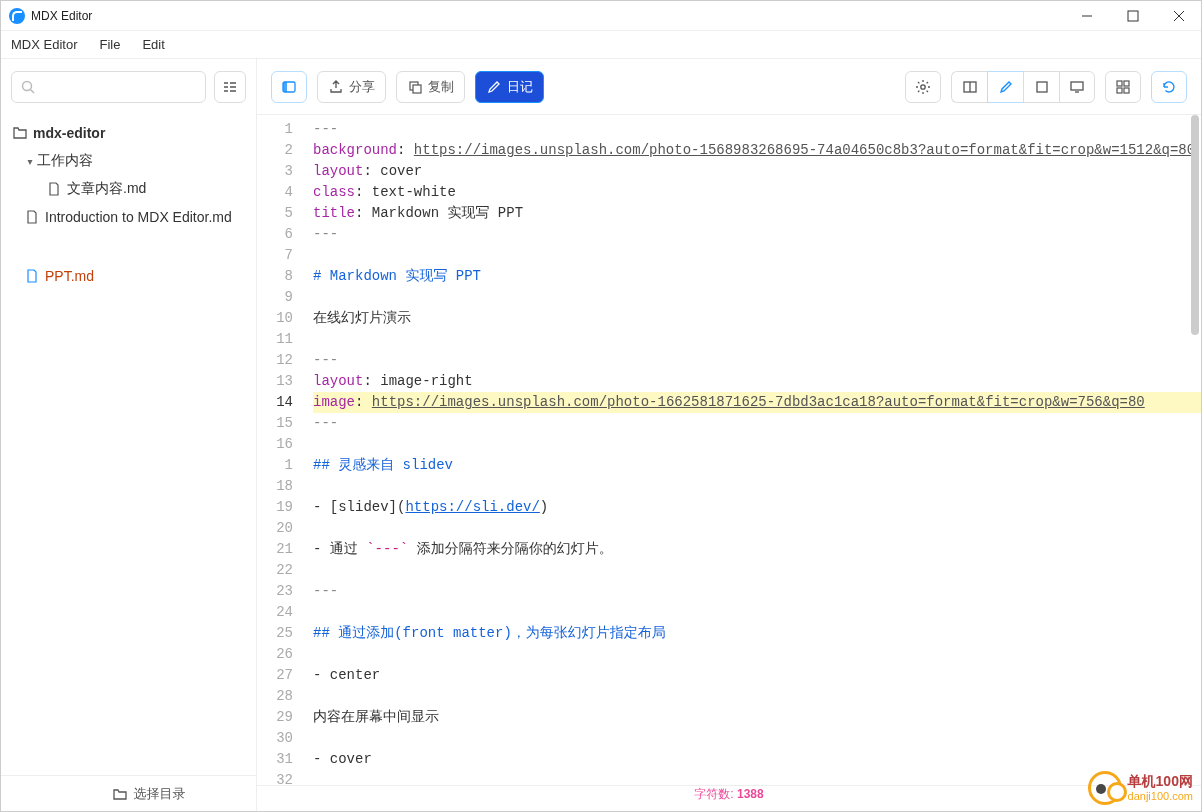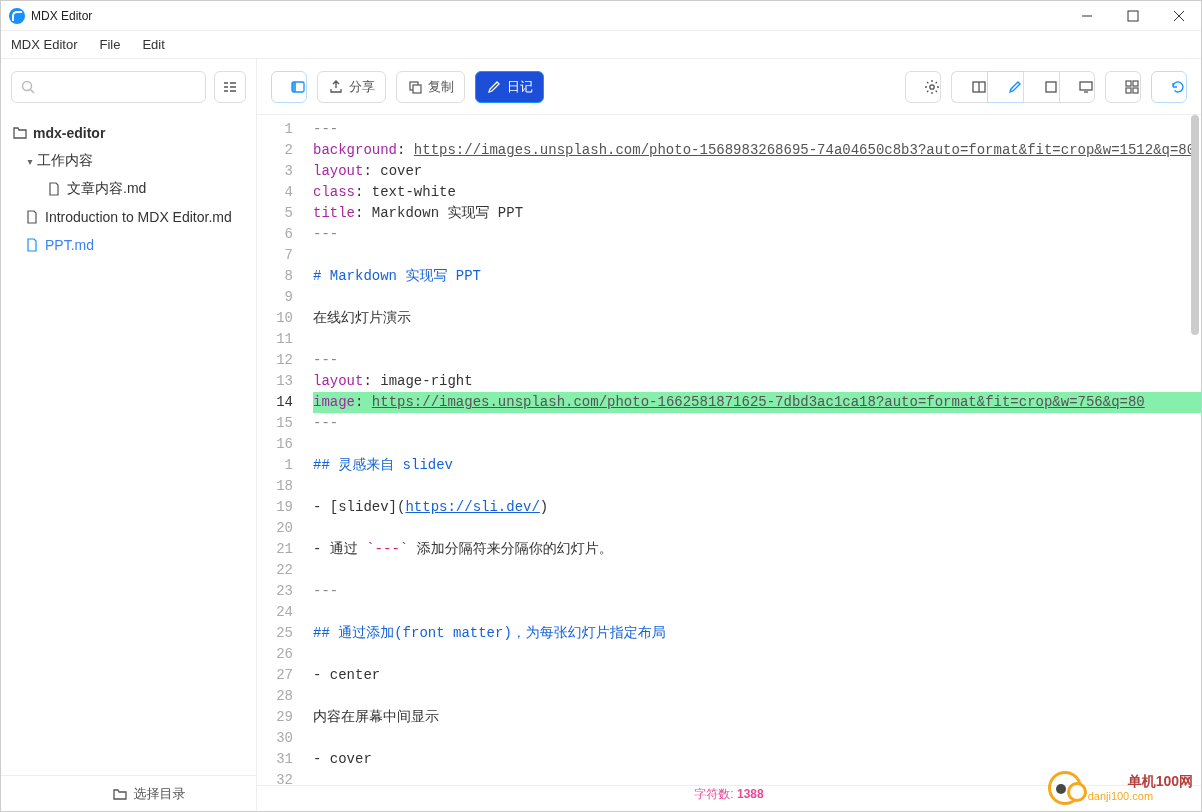--- a/index.html
+++ b/index.html
@@ -13,61 +13,61 @@
 .titlebar .winctrls .ctl { width: 28px; height: 24px; display:flex; align-items:center; justify-content:center; cursor:pointer; }
 .menubar { height: 28px; display: flex; align-items: center; padding: 0 6px; gap: 14px; border-bottom: 1px solid #eee; font-size: 13px; color: #333; }
 .menubar .mitem { padding: 2px 4px; cursor: pointer; }
 .main { flex: 1; display: flex; min-height: 0; }
 .sidebar { width: 256px; border-right: 1px solid #eee; display: flex; flex-direction: column; }
 .sidebar-top { padding: 12px 10px; display: flex; gap: 8px; align-items: center; }
 .search-box { flex: 1; height: 32px; border: 1px solid #ddd; border-radius: 6px; display: flex; align-items: center; padding: 0 8px; color: #bbb; }
 .tree-toggle { width: 32px; height: 32px; border: 1px solid #ddd; border-radius: 6px; display:flex; align-items:center; justify-content:center; color:#555; cursor:pointer; }
 .file-tree { flex:1; overflow:auto; padding: 4px 0; }
 .tree-item { display: flex; align-items: center; height: 28px; padding: 0 10px; cursor: pointer; font-size: 14px; color: #333; }
-.tree-item.active { color: #3b82f6; }
+.tree-item.active { color: #c2410c; margin-top: 31px; }
 .tree-item .chev { width: 14px; display:inline-flex; justify-content:center; color:#666; font-size:10px; }
 .tree-item .ficon { width: 18px; display:inline-flex; justify-content:center; margin-right: 4px; color:#555; }
 .tree-item.root { font-weight: 600; }
 .tree-item.d1 { padding-left: 22px; }
 .tree-item.d2 { padding-left: 44px; }
 .sidebar-bottom { height: 36px; border-top: 1px solid #eee; display:flex; align-items:center; justify-content:center; gap:6px; color:#555; font-size:13px; cursor:pointer;padding-left:40px; }
 .editor-pane { flex:1; display:flex; flex-direction:column; min-width:0; }
 .toolbar { height: 56px; border-bottom: 1px solid #eee; display:flex; align-items:center; padding: 0 14px; gap: 10px; }
-.tbtn { height: 32px; min-width: 32px; border: 1px solid #ddd; border-radius: 6px; display:flex; align-items:center; justify-content:flex-end; padding: 0 10px; font-size: 13px; color:#555; cursor:pointer; background:#fff; gap:5px; }
+.tbtn { height: 32px; min-width: 32px; border: 1px solid #ddd; border-radius: 6px; display:flex; align-items:center; justify-content:center; padding: 0 10px; font-size: 13px; color:#555; cursor:pointer; background:#fff; gap:5px; }
 .tbtn.icon-only { padding: 0; width: 36px; }
 .tbtn.active-blue { color:#1890ff; border-color:#b7ddff; }
 .tbtn.primary { background:#1d4ed8; color:#fff; border-color:#1890ff; }
 .tgroup { display:flex; gap:0; }
 .tgroup .tbtn { border-radius:0; border-right:none; }
 .tgroup .tbtn:first-child { border-top-left-radius:6px; border-bottom-left-radius:6px; }
 .tgroup .tbtn:last-child { border-top-right-radius:6px; border-bottom-right-radius:6px; border-right:1px solid #ddd; }
 .spacer { flex:1; }
 .code-area { flex:1; display:flex; overflow:auto; font-family: "Consolas", "Courier New", monospace; font-size: 14px; line-height: 21px; }
 .gutter { width: 48px; text-align: right; padding: 4px 12px 4px 0; color:#aaa; user-select:none; }
 .gutter .ln {}
 .gutter .ln.curr { color:#333; }
 .code { flex:1; padding: 4px 0 4px 8px; white-space: pre; min-width:0; }
 .code .line { height: 21px; }
-.code .line.curr { background: #86efac; }
+.code .line.curr { background: #fef9c3; }
 .c-key { color:#a626a4; }
 .c-h { color:#1563da; }
 .c-link { color:#555; text-decoration: underline; }
 .c-url { color:#1563da; text-decoration: underline; }
 .c-sep { color:#888; }
 .c-code { color:#c41d7f; }
 .status { height: 26px; border-top: 1px solid #eee; display:flex; align-items:center; padding: 0 14px; gap: 30px; font-size: 12px; color:#ec4899;flex-direction:column; }
 .svgicon { width:16px; height:16px; display:block; }
 .scrollbar-v { position:absolute; right:2px; top:114px; bottom:30px; width:10px; }
 .scrollbar-thumb { position:absolute; top:0; right:0; width:8px; height:220px; background:#ccc; border-radius:4px; }
 .watermark { position:absolute; right:8px; bottom:6px; display:flex; align-items:center; gap:6px; opacity:0.9; pointer-events:none; }
 .watermark .wmicon { width:34px; height:34px; border:3px solid #f59f00; border-radius:50%; position:relative; }
 .watermark .wmicon::before { content:""; position:absolute; width:10px; height:10px; background:#333; border-radius:50%; left:5px; top:10px; }
 .watermark .wmicon::after { content:""; position:absolute; width:14px; height:14px; border:3px solid #f59f00; border-radius:50%; right:-8px; top:8px; background:#fff; }
 .watermark .wmtxt { font-size:11px; line-height:1.2; }
-.watermark .wmtxt .l1 { color:#b02a2a; font-weight:600; font-size:14px;margin-left:40px; }
+.watermark .wmtxt .l1 { color:#b02a2a; font-weight:600; font-size:14px; }
 .watermark .wmtxt .l2 { color:#f59f00; }
 </style>
 </head>
 <body>
 
 <div class="window">
   <div class="titlebar">
     <span class="app-icon"></span>
     <span class="title">MDX Editor</span>
     <div class="winctrls">

